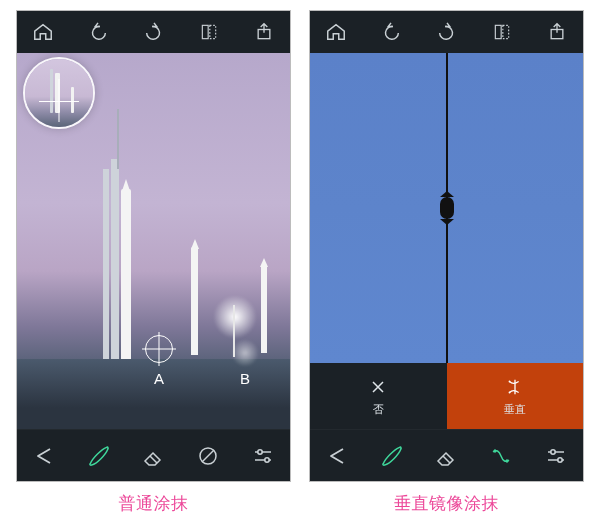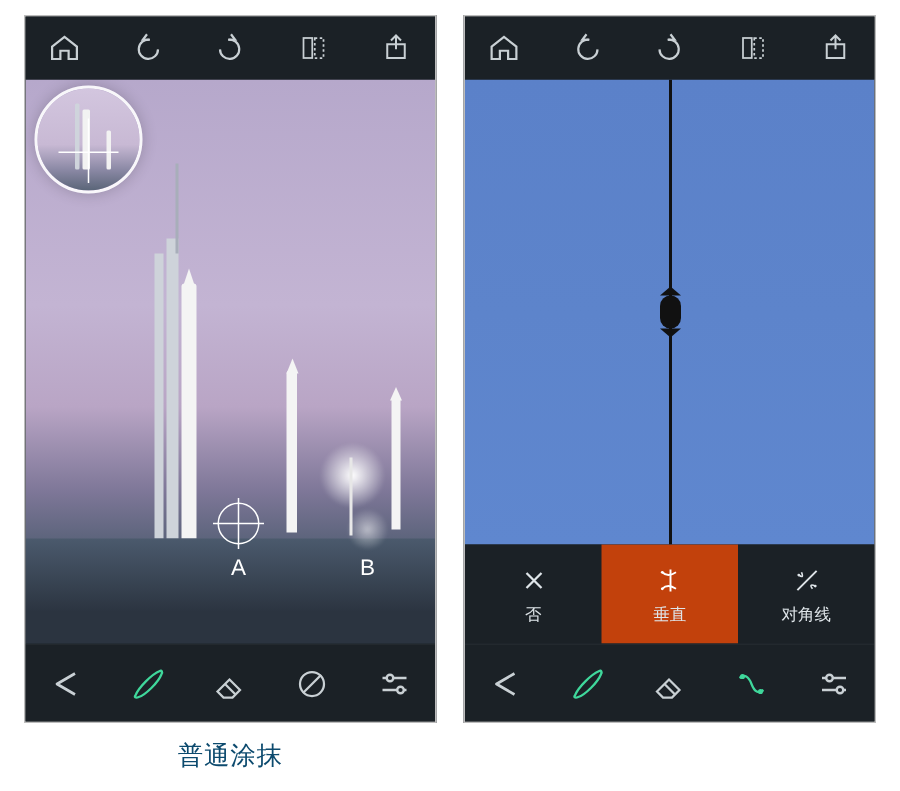--- a/index.html
+++ b/index.html
@@ -123,21 +123,21 @@
   .tool{
     width:40px;height:40px;display:flex;align-items:center;justify-content:center;
     font-size:10px;color:#c9d0d4; flex-direction:column; gap:1px;
   }
   .tool svg{ display:block;}
   .tool.accent svg *{ stroke:#3fd79b; }
 
   .caption{
     margin-top:10px;
     font-size:17px;
-    color:#0c4a6e;
+    color:#ec4899;
     letter-spacing:.5px;
   }
 </style>
 </head>
 <body>
 
 <svg width="0" height="0" style="position:absolute">
   <defs>
     <g id="i-home">
         <path d="M3 11 L12 4 L21 11 V20 H15 V14 H9 V20 H3 Z" fill="none" stroke="currentColor" stroke-width="1.6"></path>
@@ -353,28 +353,20 @@
         <span>否</span>
       </div>
       <div class="mirror-opt selected">
         <div class="mi">
             <svg width="22" height="22" viewBox="0 0 24 24" style="color:#fff">
               <use href="#i-vert"></use>
             </svg>
           </div>
         <span>垂直</span>
       </div>
-      <div class="mirror-opt">
-        <div class="mi">
-            <svg width="22" height="22" viewBox="0 0 24 24" style="color:#dfe5e9">
-              <use href="#i-diag"></use>
-            </svg>
-          </div>
-        <span>对角线</span>
-      </div>
     </div>
 
     <div class="toolrow">
       <div class="tool">
           <svg width="24" height="24" viewBox="0 0 24 24" style="color:#c9d0d4">
             <use href="#i-back"></use>
           </svg>
         </div>
       <div class="tool accent">
           <svg width="26" height="26" viewBox="0 0 24 24" style="color:#3fd79b">
@@ -391,13 +383,14 @@
             <use href="#i-mirror"></use>
           </svg>
         </div>
       <div class="tool">
           <svg width="24" height="24" viewBox="0 0 24 24" style="color:#c9d0d4">
             <use href="#i-sliders"></use>
           </svg>
         </div>
     </div>
   </div>
+  <div class="caption">垂直镜像涂抹</div>
 </div>
 
 </body></html>

